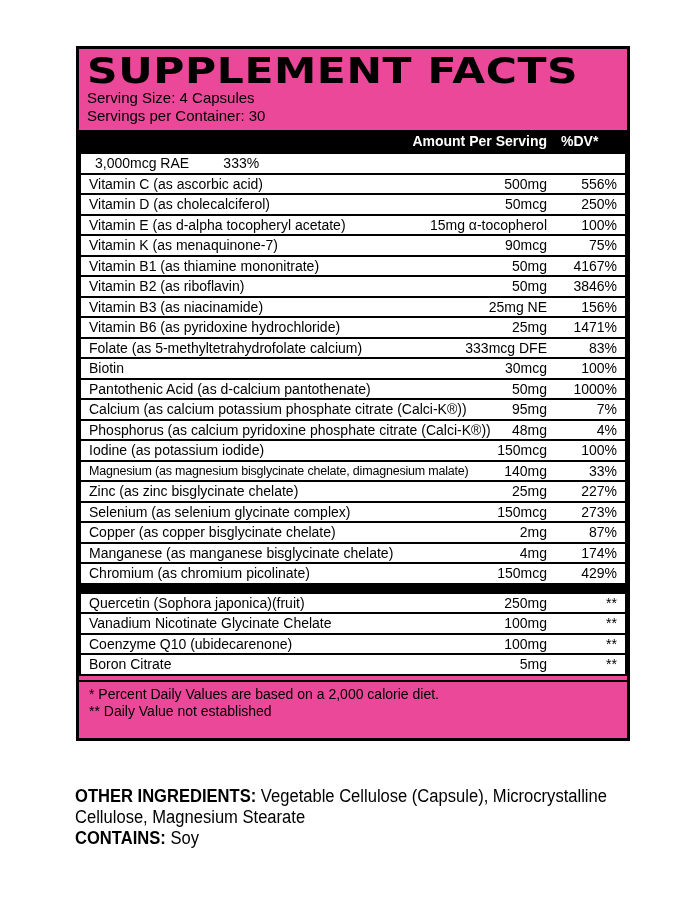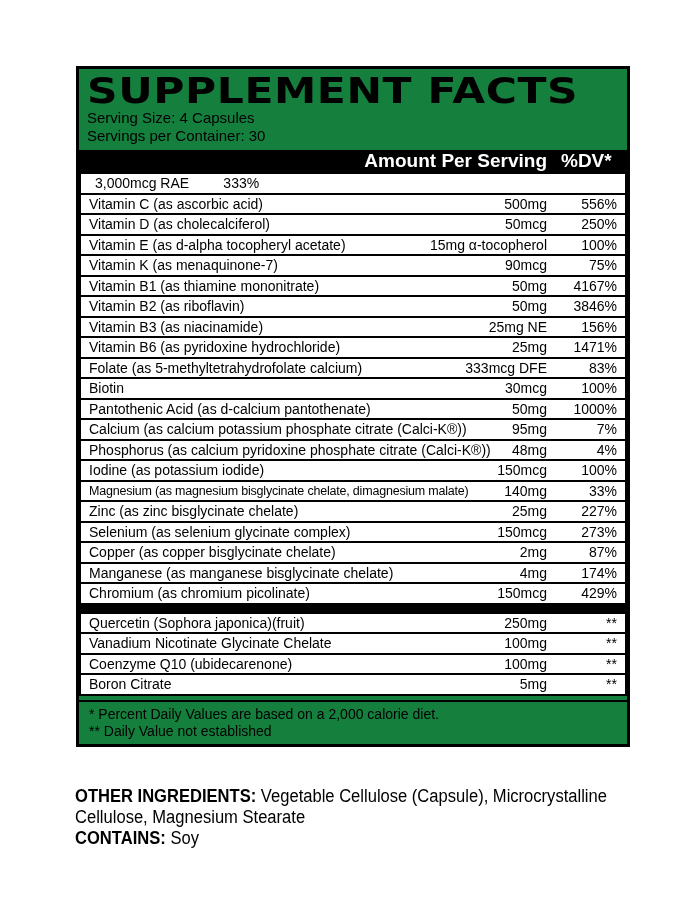--- a/index.html
+++ b/index.html
@@ -2,50 +2,50 @@
 <html><head>
 <meta charset="utf-8">
 <style>
   html,body { margin:0; padding:0; }
   body {
     width:700px; height:900px; background:#ffffff; position:relative;
     font-family:"Liberation Sans", sans-serif; color:#000;
     -webkit-font-smoothing:antialiased;
   }
   .panel {
-    position:absolute; left:76px; top:66px; width:554px;
-    border:3px solid #000; background:#15803d; box-sizing:border-box;
+    position:absolute; left:76px; top:46px; width:554px;
+    border:3px solid #000; background:#ec4899; box-sizing:border-box;
   }
   .panel-head { padding:3px 8px 5px 8px; }
   .title {
     font-family:"DejaVu Sans", sans-serif; font-weight:bold; font-size:36px;
     line-height:37px; white-space:nowrap; letter-spacing:0.5px;
     transform:scaleX(1.18); transform-origin:left center;
   }
   .serving-line { font-size:15px; line-height:18px; }
   .bar {
     background:#000; color:#fff; height:22px; display:flex; align-items:center;
-    padding:0 10px; font-weight:bold; font-size:19px;
+    padding:0 10px; font-weight:bold; font-size:14px;
   }
   .bar .spacer { flex:1 1 auto; }
   .bar .dvh { flex:0 0 auto; width:56px; padding-left:14px; }
   .rows { }
   .row {
     display:flex; align-items:center; border:2px solid #000; background:#fff;
     padding:1px 8px; font-size:14px; line-height:16.5px; white-space:nowrap;
     box-sizing:border-box;
   }
   .row + .row { margin-top:-2px; }
   .row .name { flex:1 1 auto; min-width:0; overflow:hidden; }
   .row .name.tight { font-size:12.5px; letter-spacing:-0.2px; }
   .row .amt { flex:0 0 auto; margin-left:6px; }
   .row .dv { flex:0 0 auto; width:56px; padding-left:14px;text-align:right; }
   .section-sep { height:7px; background:#000; position:relative; z-index:2; }
   .footer {
-    border-top:2px solid #000; margin-top:4px; padding:4px 10px 3px 10px;
+    border-top:2px solid #000; margin-top:4px; padding:4px 10px 17px 10px;
     font-size:14px; line-height:17.5px;
   }
   .below {
     position:absolute; left:75px; top:786px; width:600px;
     font-size:18px; line-height:21px;
     transform:scaleX(0.92); transform-origin:left top;
   }
   .below p { margin:0; }
   .below .lbl { font-weight:bold; }
 </style>

